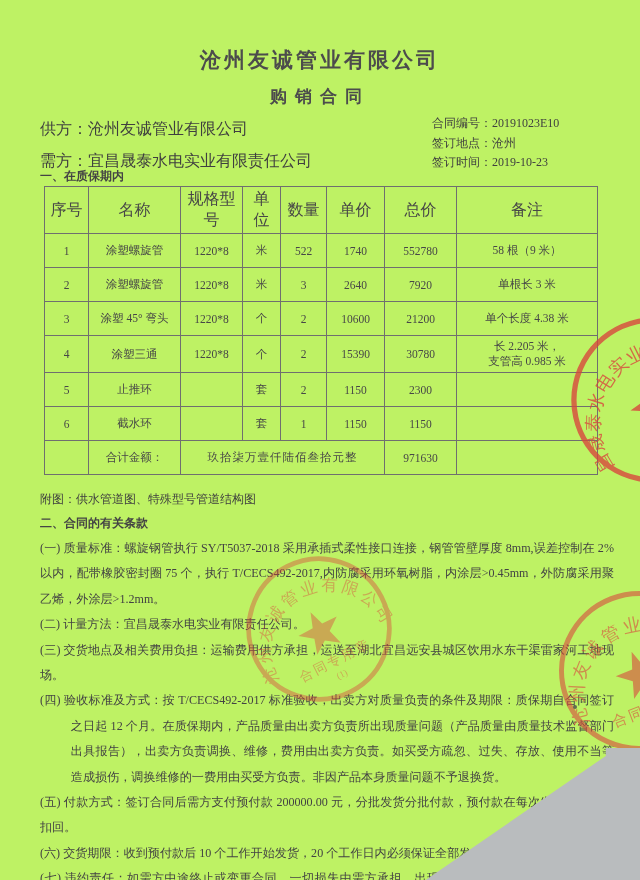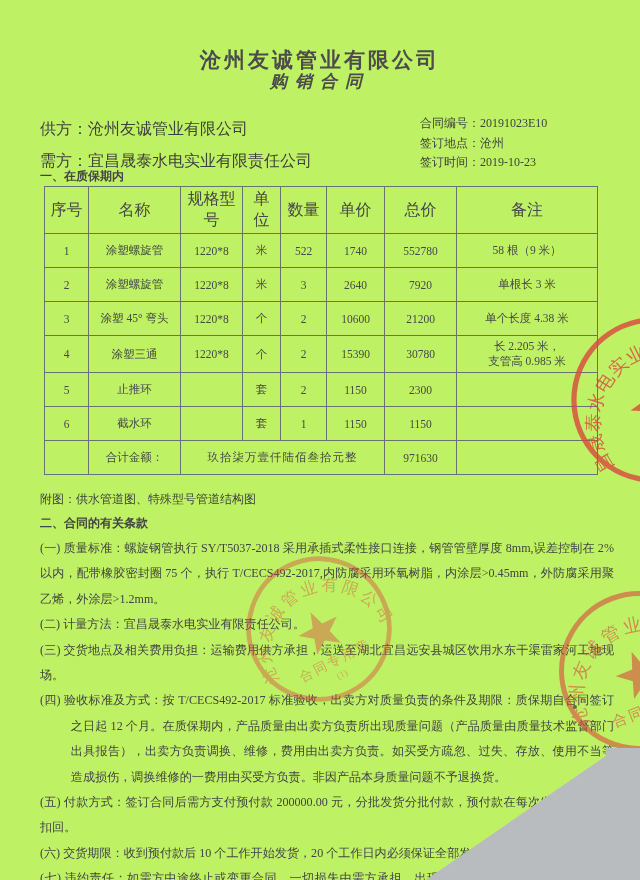--- a/index.html
+++ b/index.html
@@ -4,25 +4,25 @@
 <style>
   html,body{margin:0;padding:0;background:#e8e8e8;}
   .sheet{
     position:relative;width:640px;height:880px;margin:0 auto;
     background:#bef264;overflow:hidden;
     font-family:"Liberation Serif","DejaVu Serif",serif;
     color:#3f3f3f;
   }
   .abs{position:absolute;}
   .doc-title{top:46px;left:0;width:640px;text-align:center;font-size:21px;letter-spacing:3px;font-weight:600;color:#4c4c4c;}
-  .doc-subtitle{top:70px;left:0;width:640px;text-align:center;font-size:17px;letter-spacing:8px;font-weight:600;color:#4c4c4c;font-style:italic;}
+  .doc-subtitle{top:85px;left:0;width:640px;text-align:center;font-size:17px;letter-spacing:8px;font-weight:600;color:#4c4c4c;}
   .line{font-size:16px;white-space:nowrap;}
   .supplier-line{top:119px;left:40px;}
   .buyer-line{top:151px;left:40px;}
-  .meta{top:114px;left:420px;font-size:12px;line-height:19.5px;}
+  .meta{top:114px;left:432px;font-size:12px;line-height:19.5px;}
   .sec-heading{font-size:12px;font-weight:700;color:#444;}
   .sec1{top:168px;left:40px;}
   .sec2{top:515px;left:40px;}
   .attachment{top:491px;left:40px;font-size:12px;}
 
   table.items{
     position:absolute;top:186px;left:44px;width:553px;
     border-collapse:collapse;table-layout:fixed;
     font-size:11.5px;color:#474747;
   }

